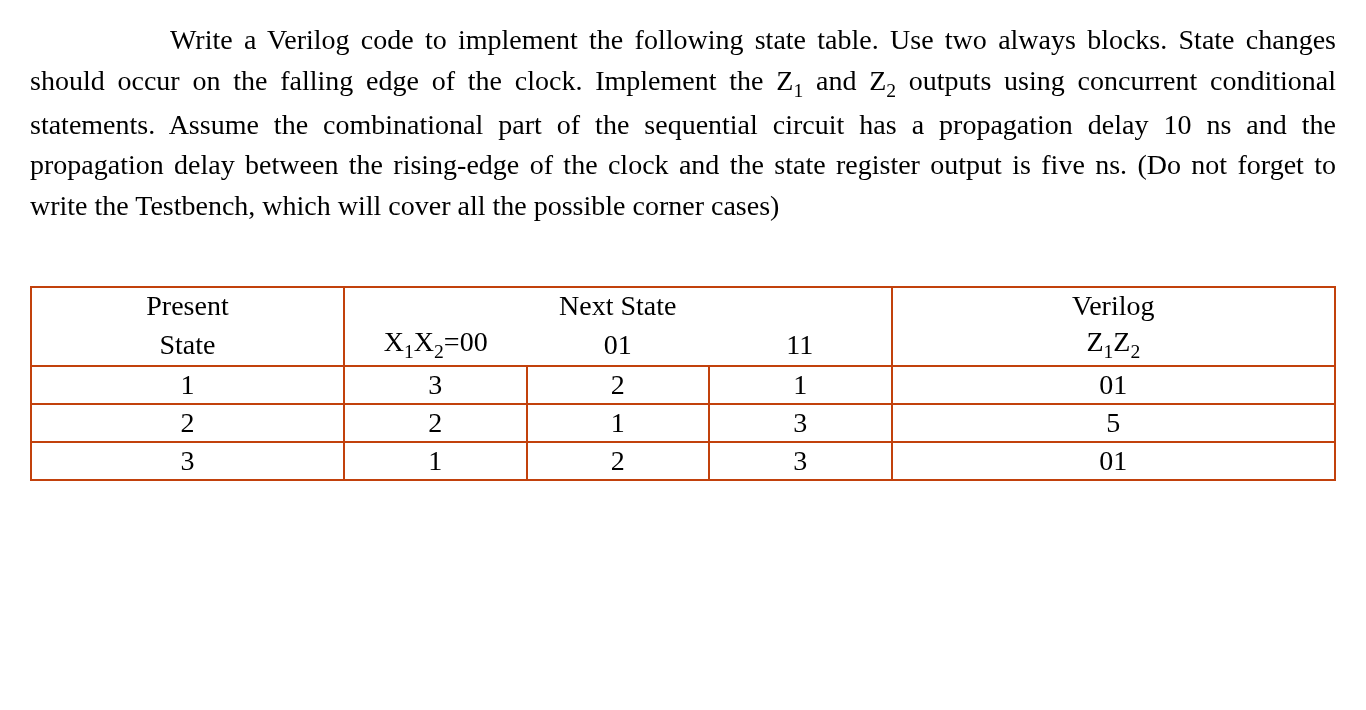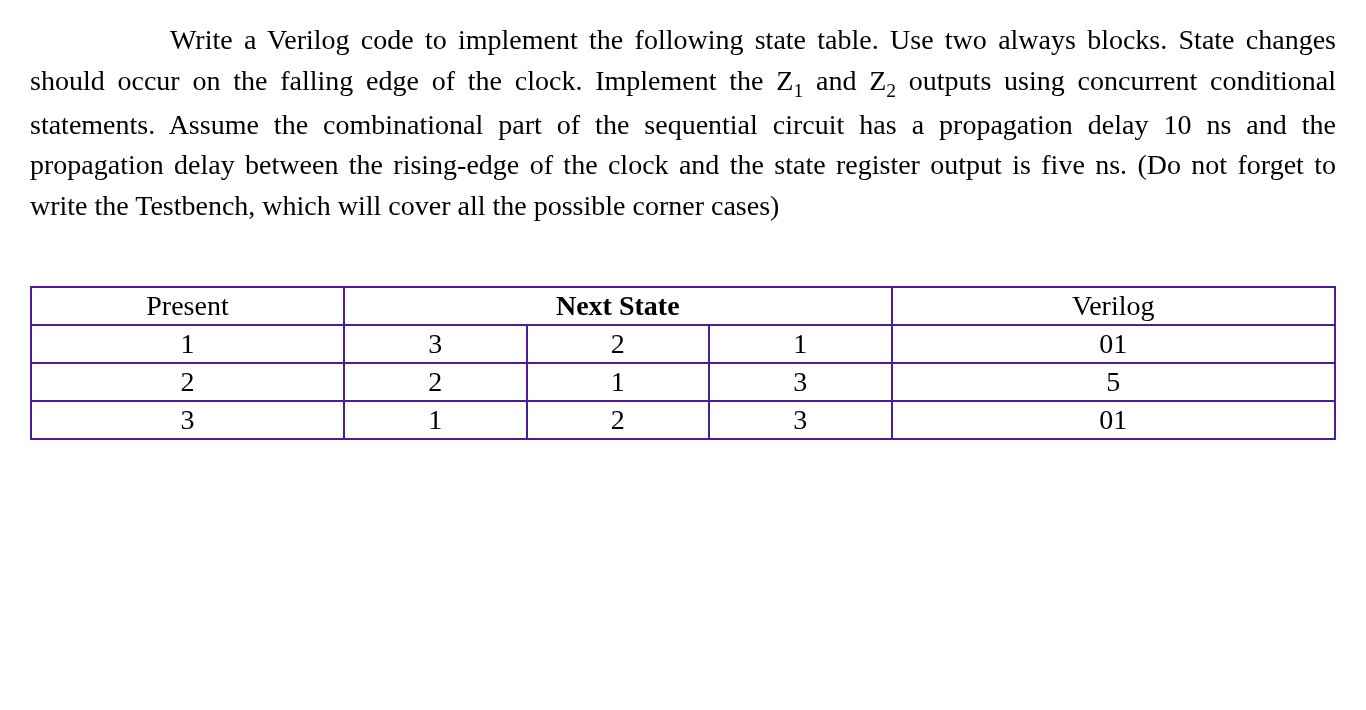--- a/index.html
+++ b/index.html
@@ -31,35 +31,35 @@
     }
     .table-container {
       width: 100%;
     }
     table {
       border-collapse: collapse;
       width: 100%;
       font-size: 28px;
     }
     td, th {
-      border: 2px solid #4c1d95;
+      border: 2px solid #c2410c;
       text-align: center;
       padding: 2px 8px;
       font-weight: normal;
       vertical-align: middle;
     }
     .header-row td {
       border-bottom: none;
     }
     .subheader-row td {
       border-top: none;
     }
     .col-present { width: 24%; }
     .col-ns1 { width: 14%; }
-    .col-ns2 { width: 14%; font-weight: bold; }
+    .col-ns2 { width: 14%; }
     .col-ns3 { width: 14%; }
     .col-output { width: 34%; }
     .no-right-border { border-right: none; }
     .no-left-border { border-left: none; }
   </style>
 </head>
 <body>
 
 <div class="paragraph">
   <span class="indent"></span><span>Write a Verilog code to implement the following state table. Use two always blocks. State changes should occur on the falling edge of the clock. Implement the Z</span><sub>1</sub><span> and Z</span><sub>2</sub><span> outputs using concurrent conditional statements. Assume the combinational part of the sequential circuit has a propagation delay 10 ns and the propagation delay between the rising-edge of the clock and the state register output is five ns. (Do not forget to write the Testbench, which will cover all the possible corner cases)</span>
@@ -67,20 +67,31 @@
 
 <div class="table-container">
   <table>
     <tbody>
         <tr class="header-row">
       <td class="col-present">Present</td>
       <td class="col-ns1 no-right-border"></td>
       <td class="col-ns2 no-left-border no-right-border">Next State</td>
       <td class="col-ns3 no-left-border"></td>
       <td class="col-output">Verilog</td>
+    </tr>
+    <tr class="subheader-row">
+      <td>State</td>
+      <td class="no-right-border">
+        <span>X</span><sub>1</sub><span>X</span><sub>2</sub><span>=00</span>
+      </td>
+      <td class="no-left-border no-right-border">01</td>
+      <td class="no-left-border">11</td>
+      <td>
+        <span>Z</span><sub>1</sub><span>Z</span><sub>2</sub>
+      </td>
     </tr>
     <tr>
       <td>1</td>
       <td>3</td>
       <td>2</td>
       <td>1</td>
       <td>01</td>
     </tr>
     <tr>
       <td>2</td>

